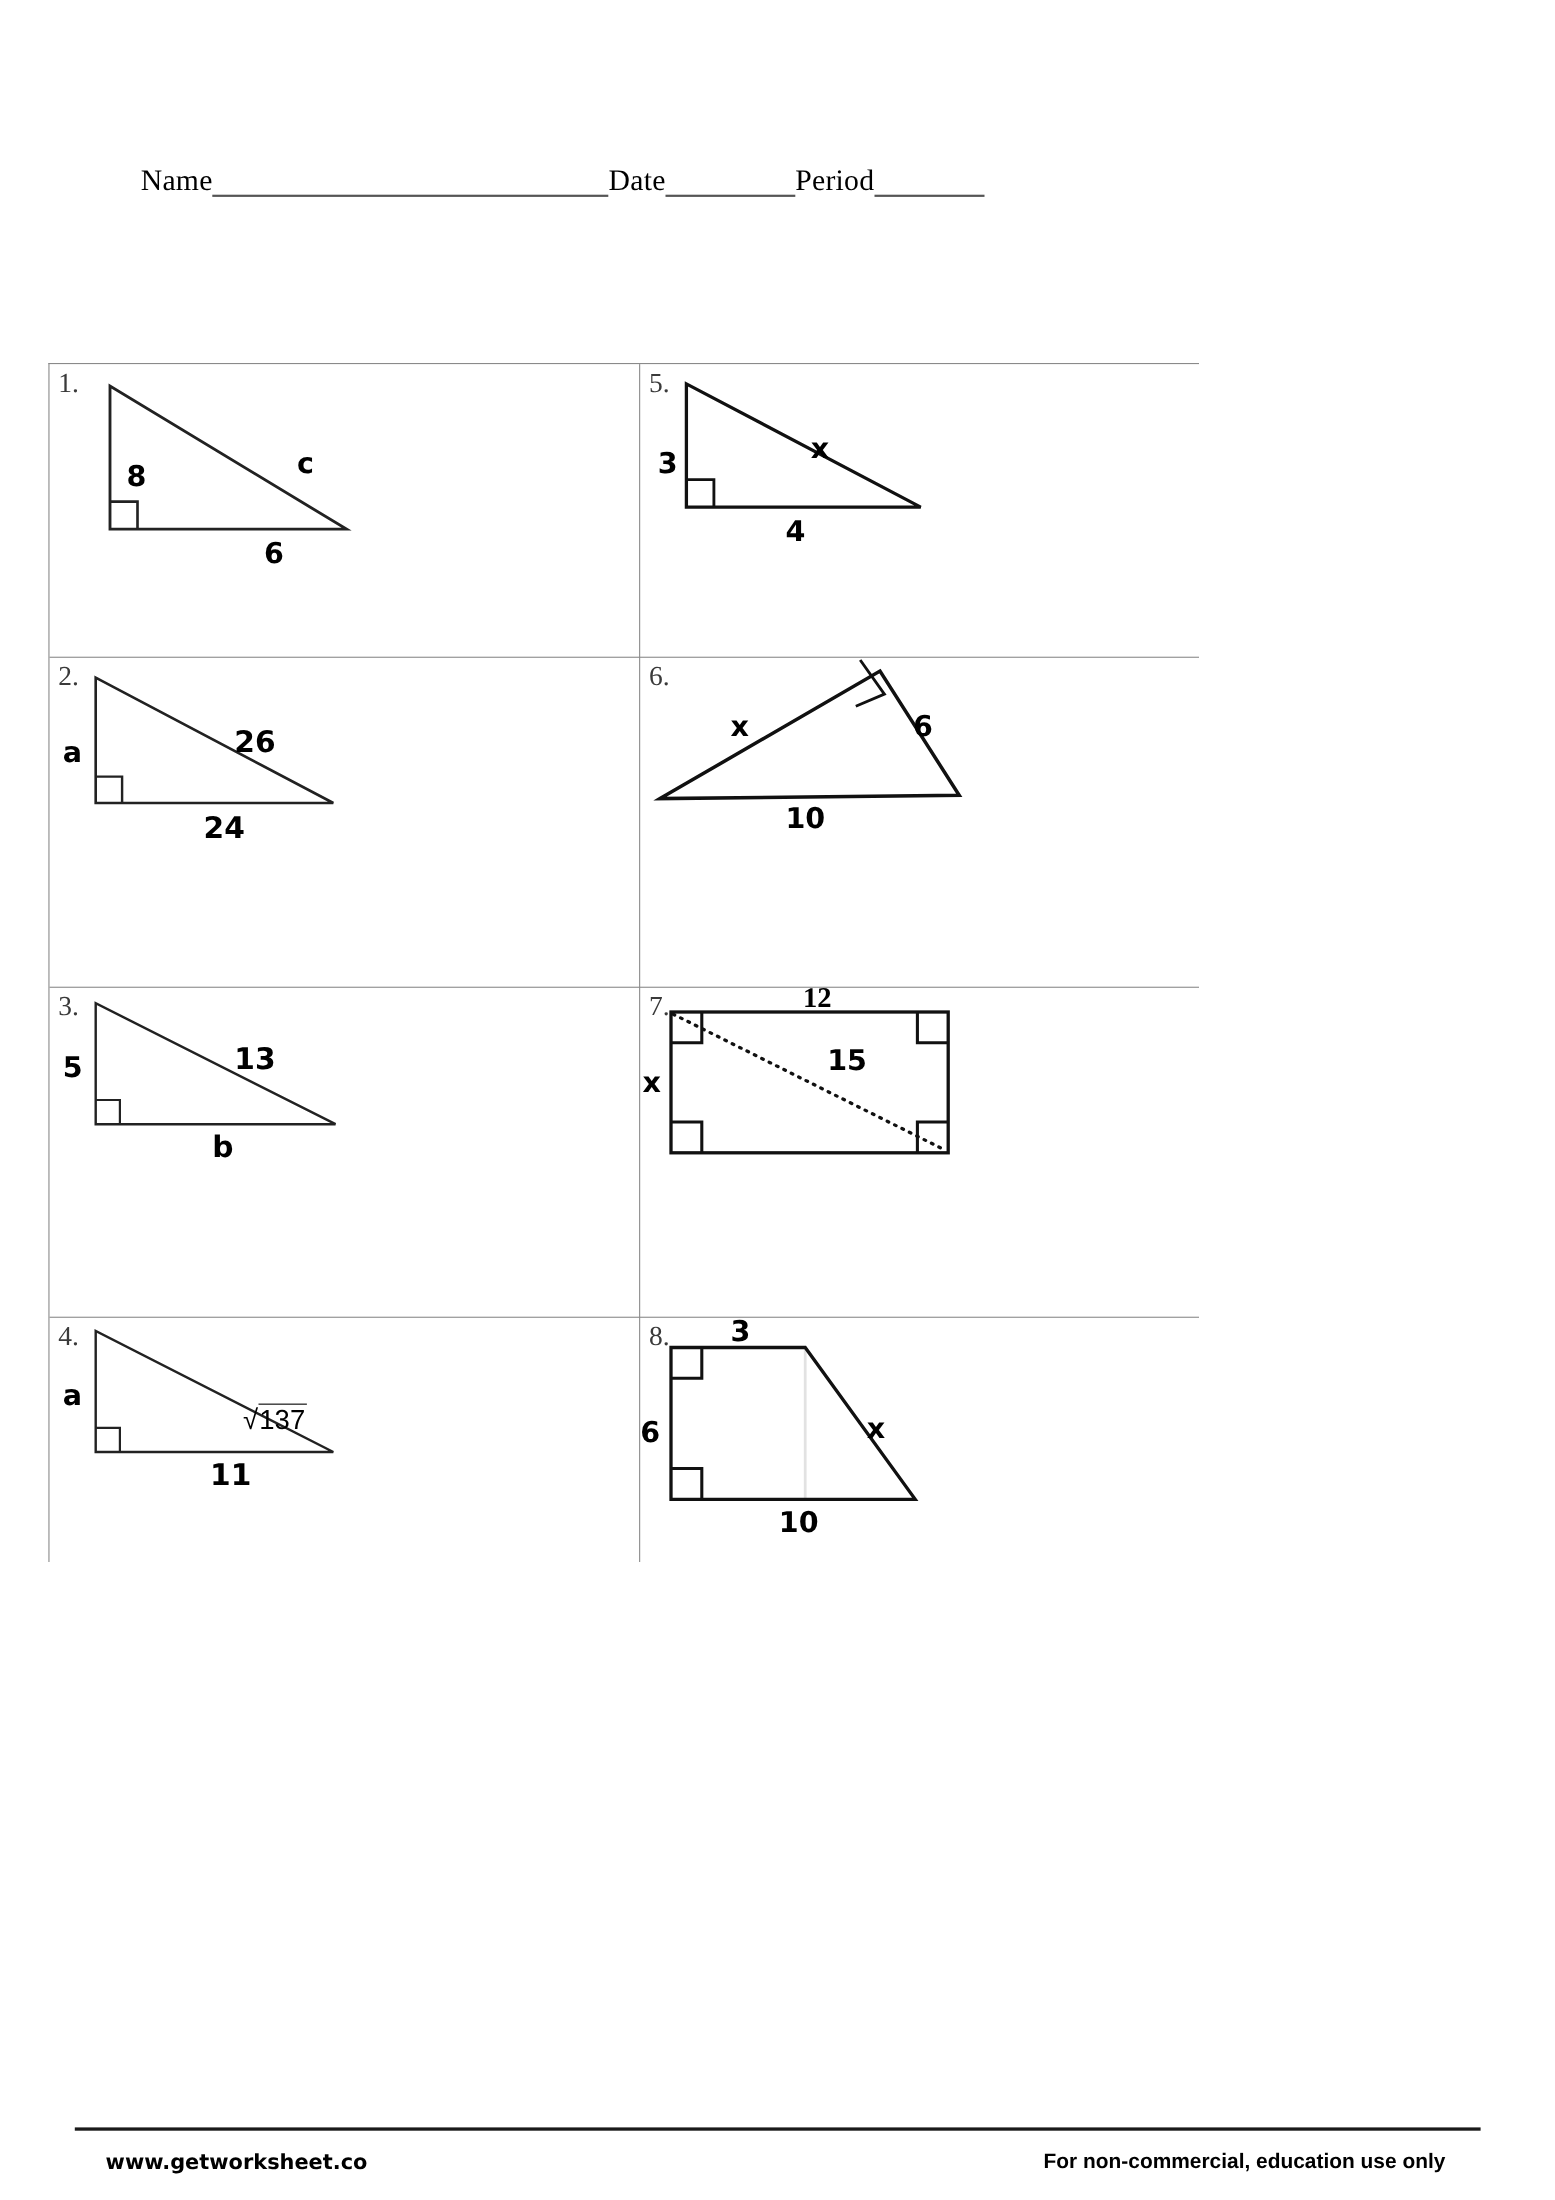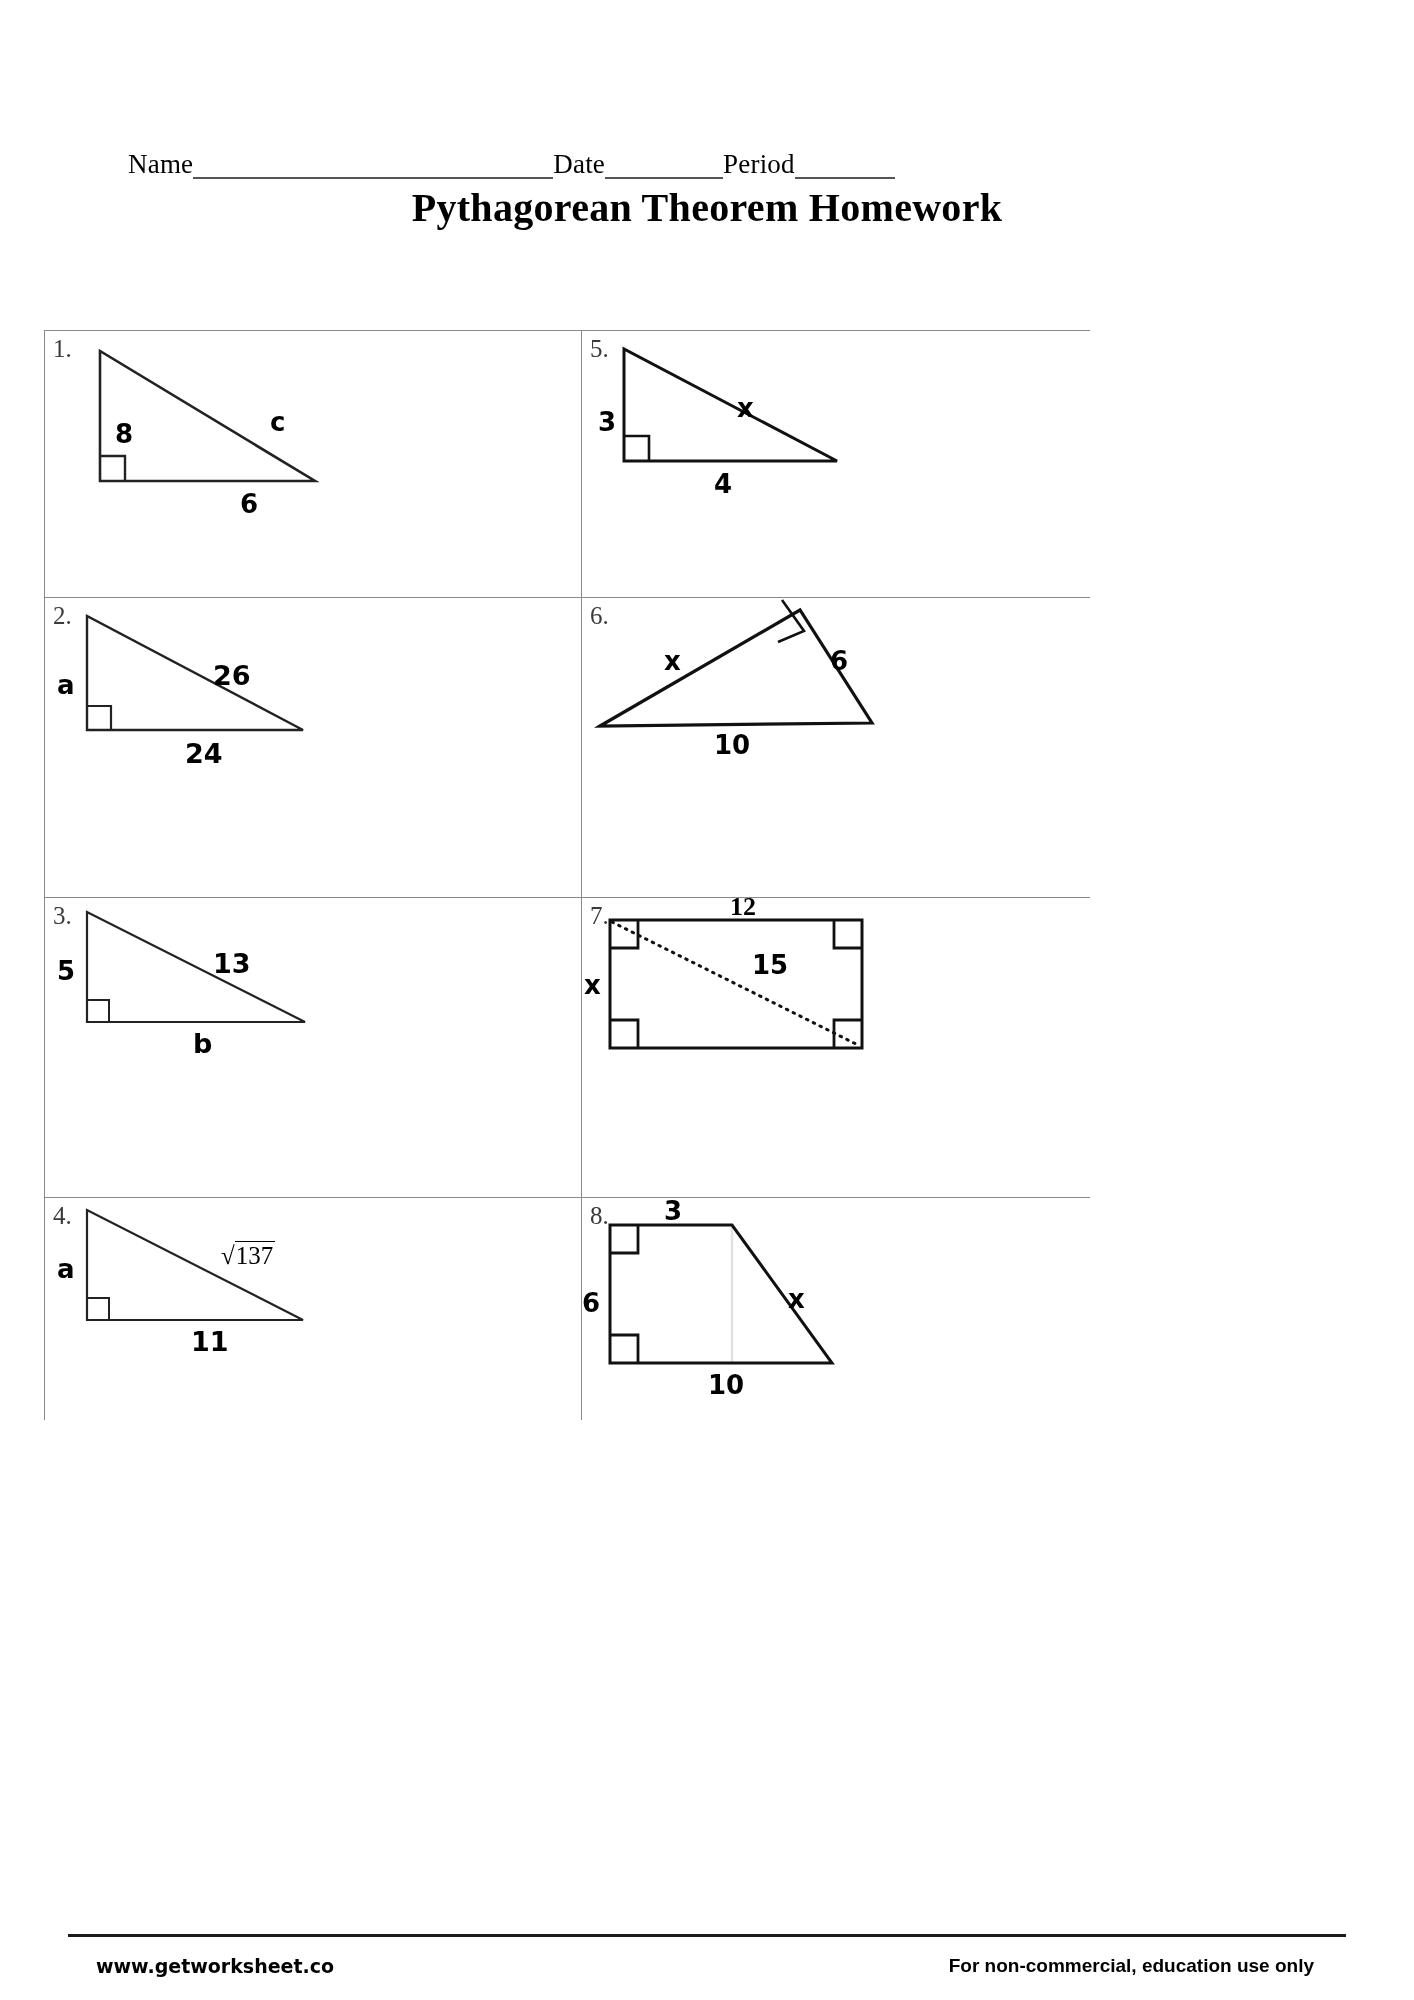--- a/index.html
+++ b/index.html
@@ -125,23 +125,24 @@
   .lab {
     position: absolute;
     font-family: "DejaVu Sans", "Liberation Sans", sans-serif;
     font-weight: bold;
     font-size: 26px;
     color: #000;
     white-space: nowrap;
   }
   .lab.big { font-size: 27px; }
   .lab.sqrt {
-    font-family: Liberation Serif, serif;
+    font-family: Liberation Sans, sans-serif;
     font-weight: normal;
     font-size: 25px;
+    margin-top: 35px;
   }
   .sqrt .radicand {
     border-top: 1.6px solid #000;
     padding: 0 2px 0 1px;
     margin-left: 0px;
   }
 
   
   .footer-rule {
     position: absolute;
@@ -176,21 +177,20 @@
 
   <div class="name-row">
     <span class="lbl">Name</span>
     <span class="rule name-rule"></span>
     <span class="lbl">Date</span>
     <span class="rule date-rule"></span>
     <span class="lbl">Period</span>
     <span class="rule period-rule"></span>
   </div>
 
-  <div class="title">Pythagorean Theorem Homework</div>
 
   <div class="grid">
     <div class="grid-col-divider"></div>
     <div class="grid-row-line r1"></div>
     <div class="grid-row-line r2"></div>
     <div class="grid-row-line r3"></div>
 
     <div class="cell left row0">
       <div class="qnum">1.</div>
       <svg class="fig" width="400" height="200" viewBox="0 0 400 200">

